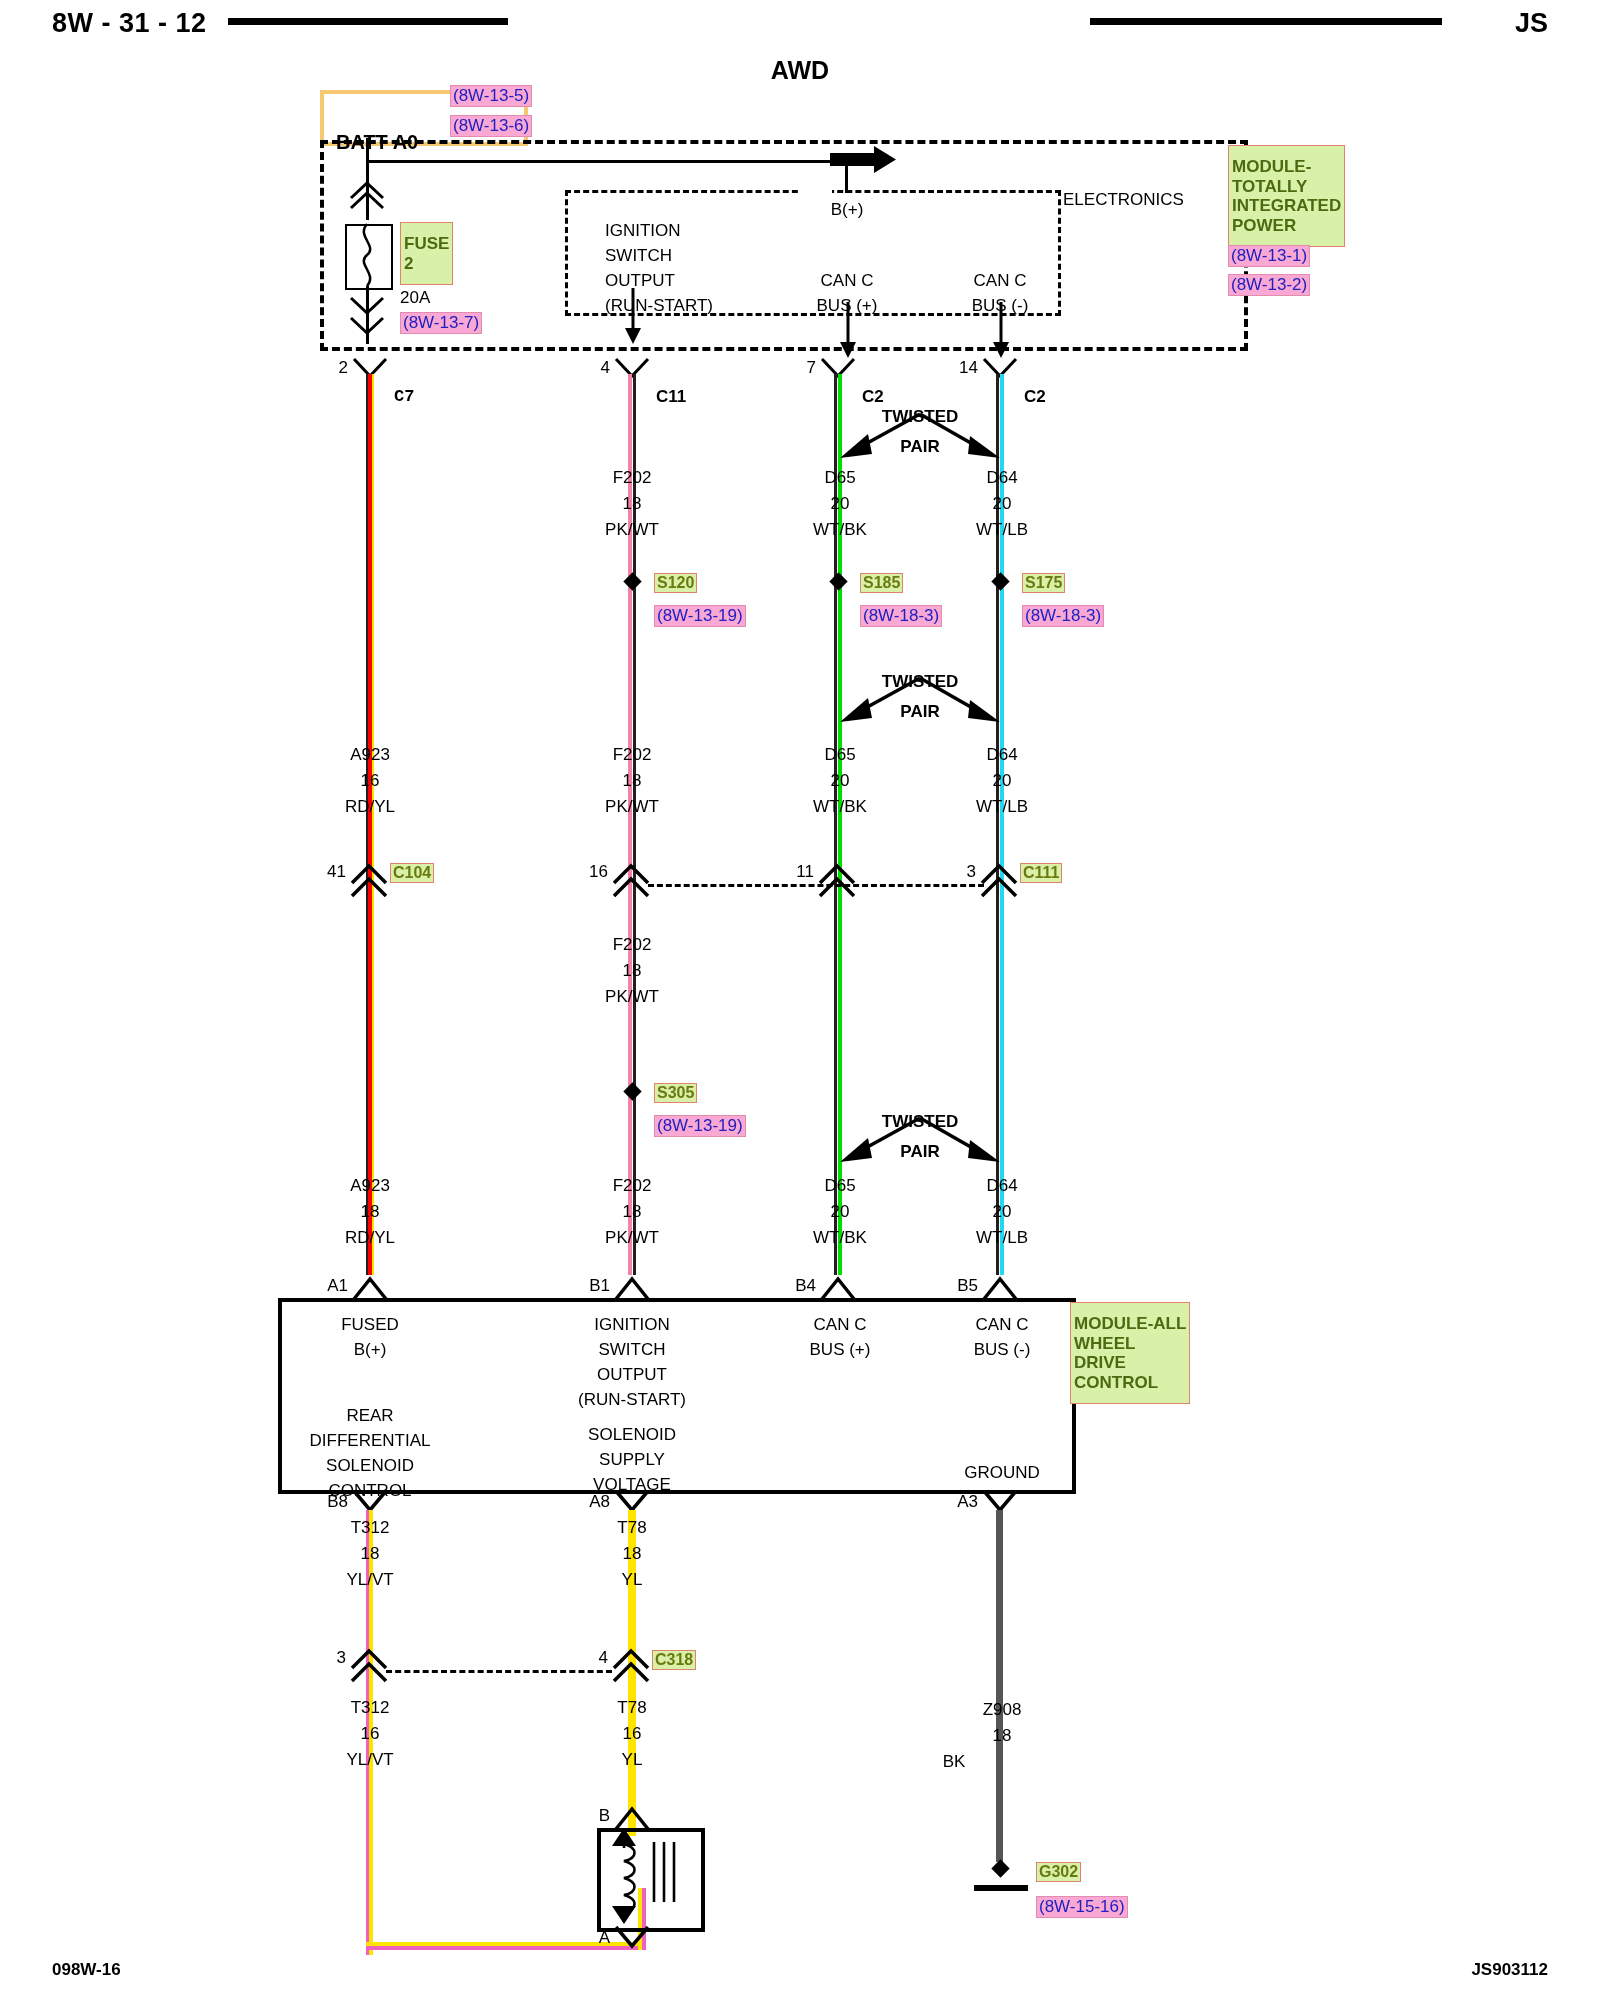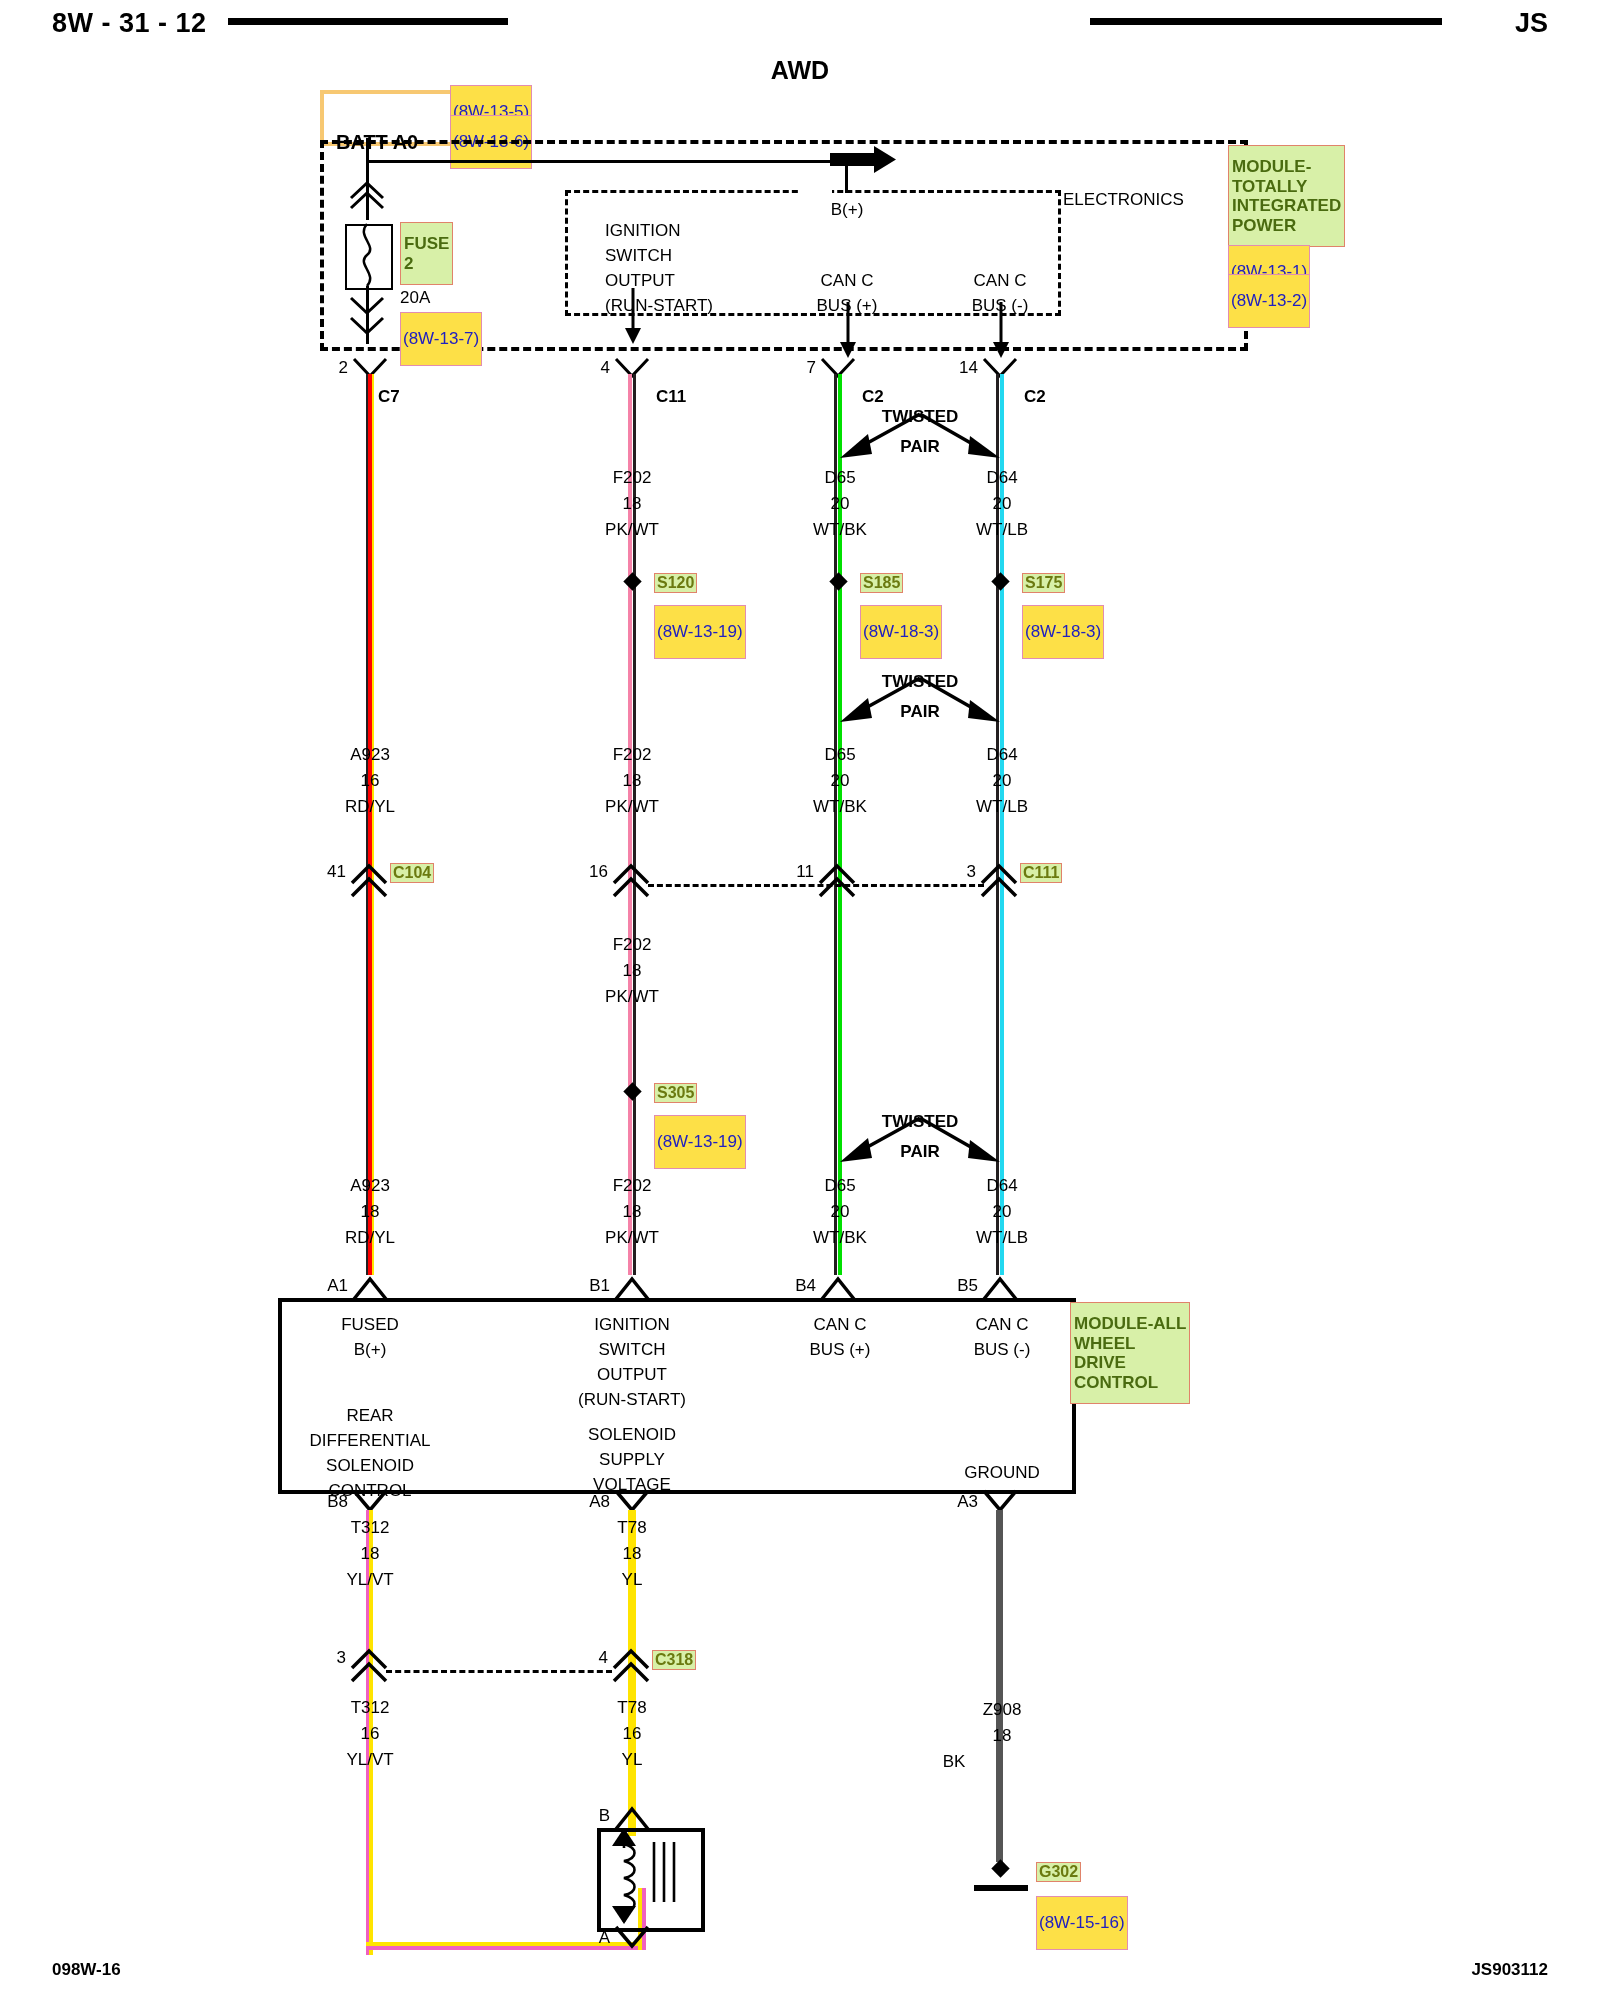--- a/index.html
+++ b/index.html
@@ -22,22 +22,22 @@
   
   .lbl{position:absolute;font-size:17px;white-space:nowrap;}
   .lbl.c{transform:translateX(-50%);}
   .lbl.r{transform:translateX(-100%);}
   .lbl.b{font-weight:bold;margin-top:27px;}
 
   
   .callout{position:absolute;background:#d8f0a8;border:1.5px solid #e0836a;color:#4a6b10;
            font-size:17px;font-weight:bold;line-height:19.5px;padding:11px 3px;white-space:pre;}
   
-  .ref{position:absolute;background:#fde047;color:#2020c0;border:1px solid #e28db0;
-       font-size:17px;padding:16px 2px;white-space:nowrap;}
+  .ref{position:absolute;background:#f9a8d4;color:#2020c0;border:1px solid #e28db0;
+       font-size:17px;padding:0px 2px;white-space:nowrap;}
   
   .tag{position:absolute;background:#d8f0a8;border:1.4px solid #e0836a;color:#6b7a10;
        font-size:16px;font-weight:bold;padding:0 2px;white-space:nowrap;}
 
   
   .w{position:absolute;}                        
   .wh{position:absolute;}                       
 
   
   .dbox{position:absolute;border:4px dashed #000;}
@@ -127,21 +127,21 @@
 TOTALLY
 INTEGRATED
 POWER</div>
   <div class="ref" style="left:1228px;top:245px;">(8W-13-1)</div>
   <div class="ref" style="left:1228px;top:274px;">(8W-13-2)</div>
 
   <svg width="36" height="26" style="left:352px;top:358px;">
     <path d="M2,1 L18,18 L34,1" stroke="#000" stroke-width="3" fill="none"></path>
   </svg>
   <div class="lbl r" style="left:348px;top:358px;">2</div>
-  <div class="lbl b" style="left:378px;top:360px;">C7</div>
+  <div class="lbl b" style="left:394px;top:360px;font-family:Liberation Mono, monospace;">C7</div>
 
   <svg width="36" height="26" style="left:614px;top:358px;">
     <path d="M2,1 L18,18 L34,1" stroke="#000" stroke-width="3" fill="none"></path>
   </svg>
   <div class="lbl r" style="left:610px;top:358px;">4</div>
   <div class="lbl b" style="left:656px;top:360px;">C11</div>
 
   <svg width="36" height="26" style="left:820px;top:358px;">
     <path d="M2,1 L18,18 L34,1" stroke="#000" stroke-width="3" fill="none"></path>
   </svg>

